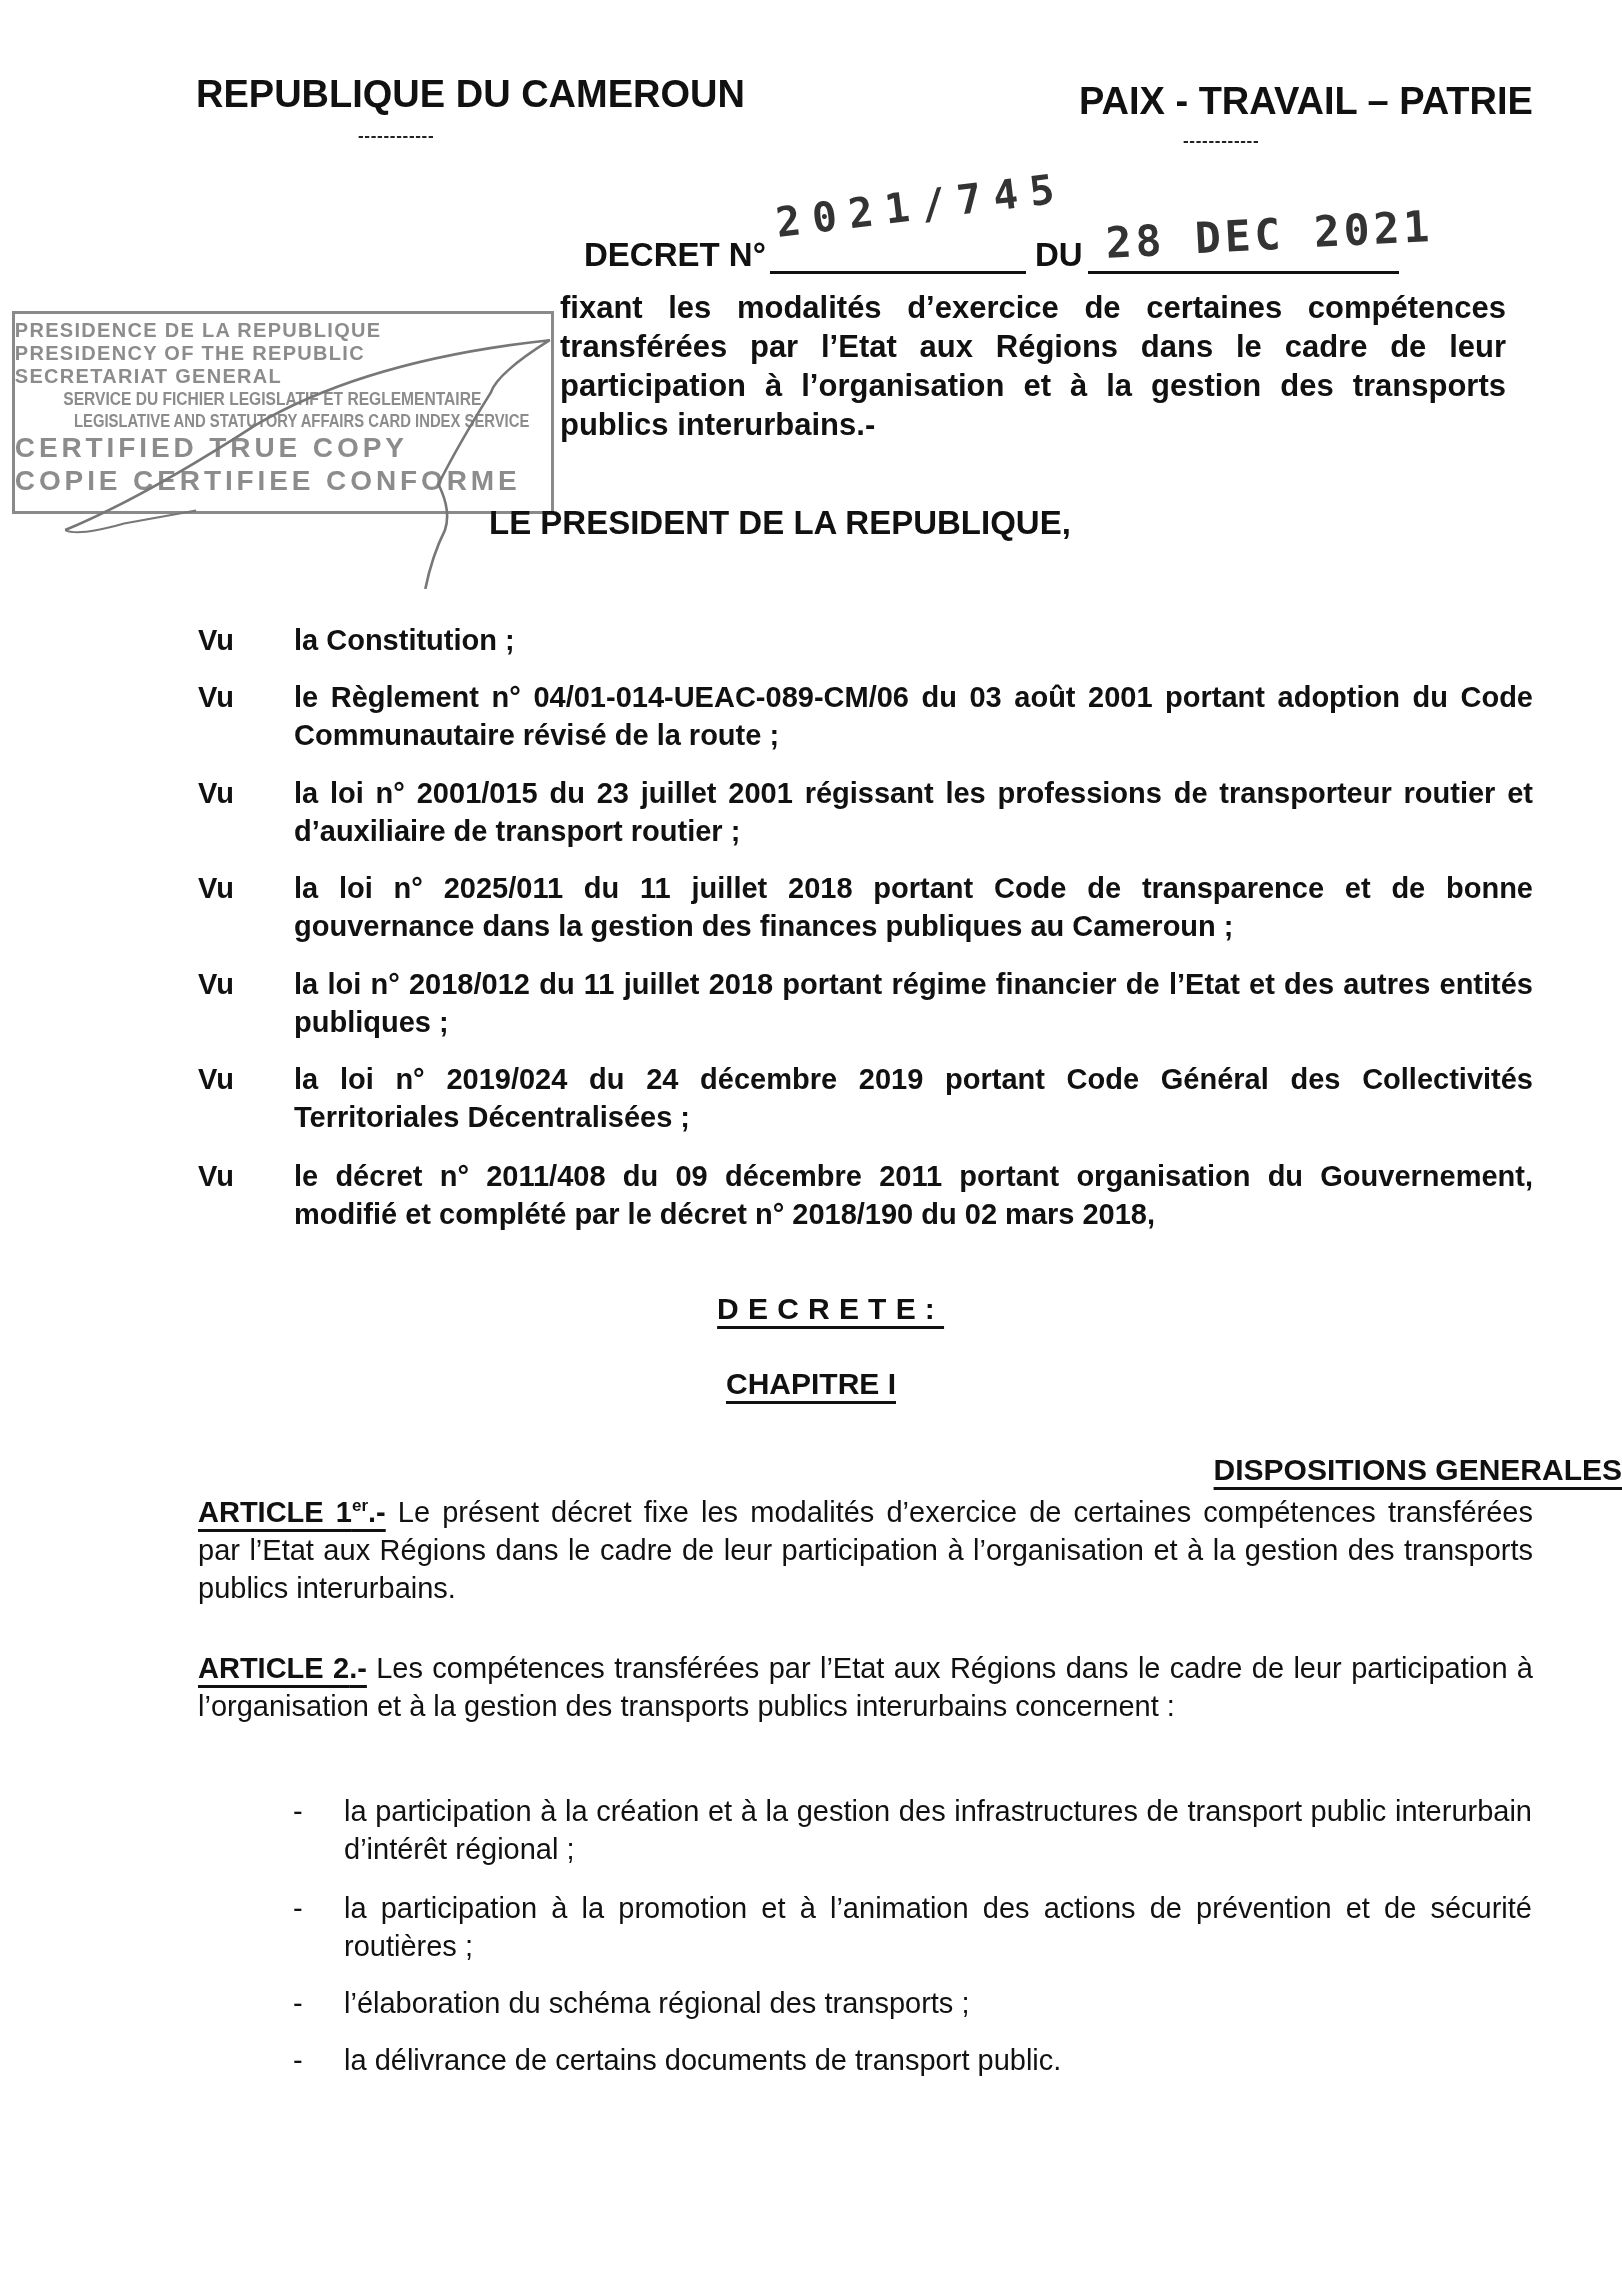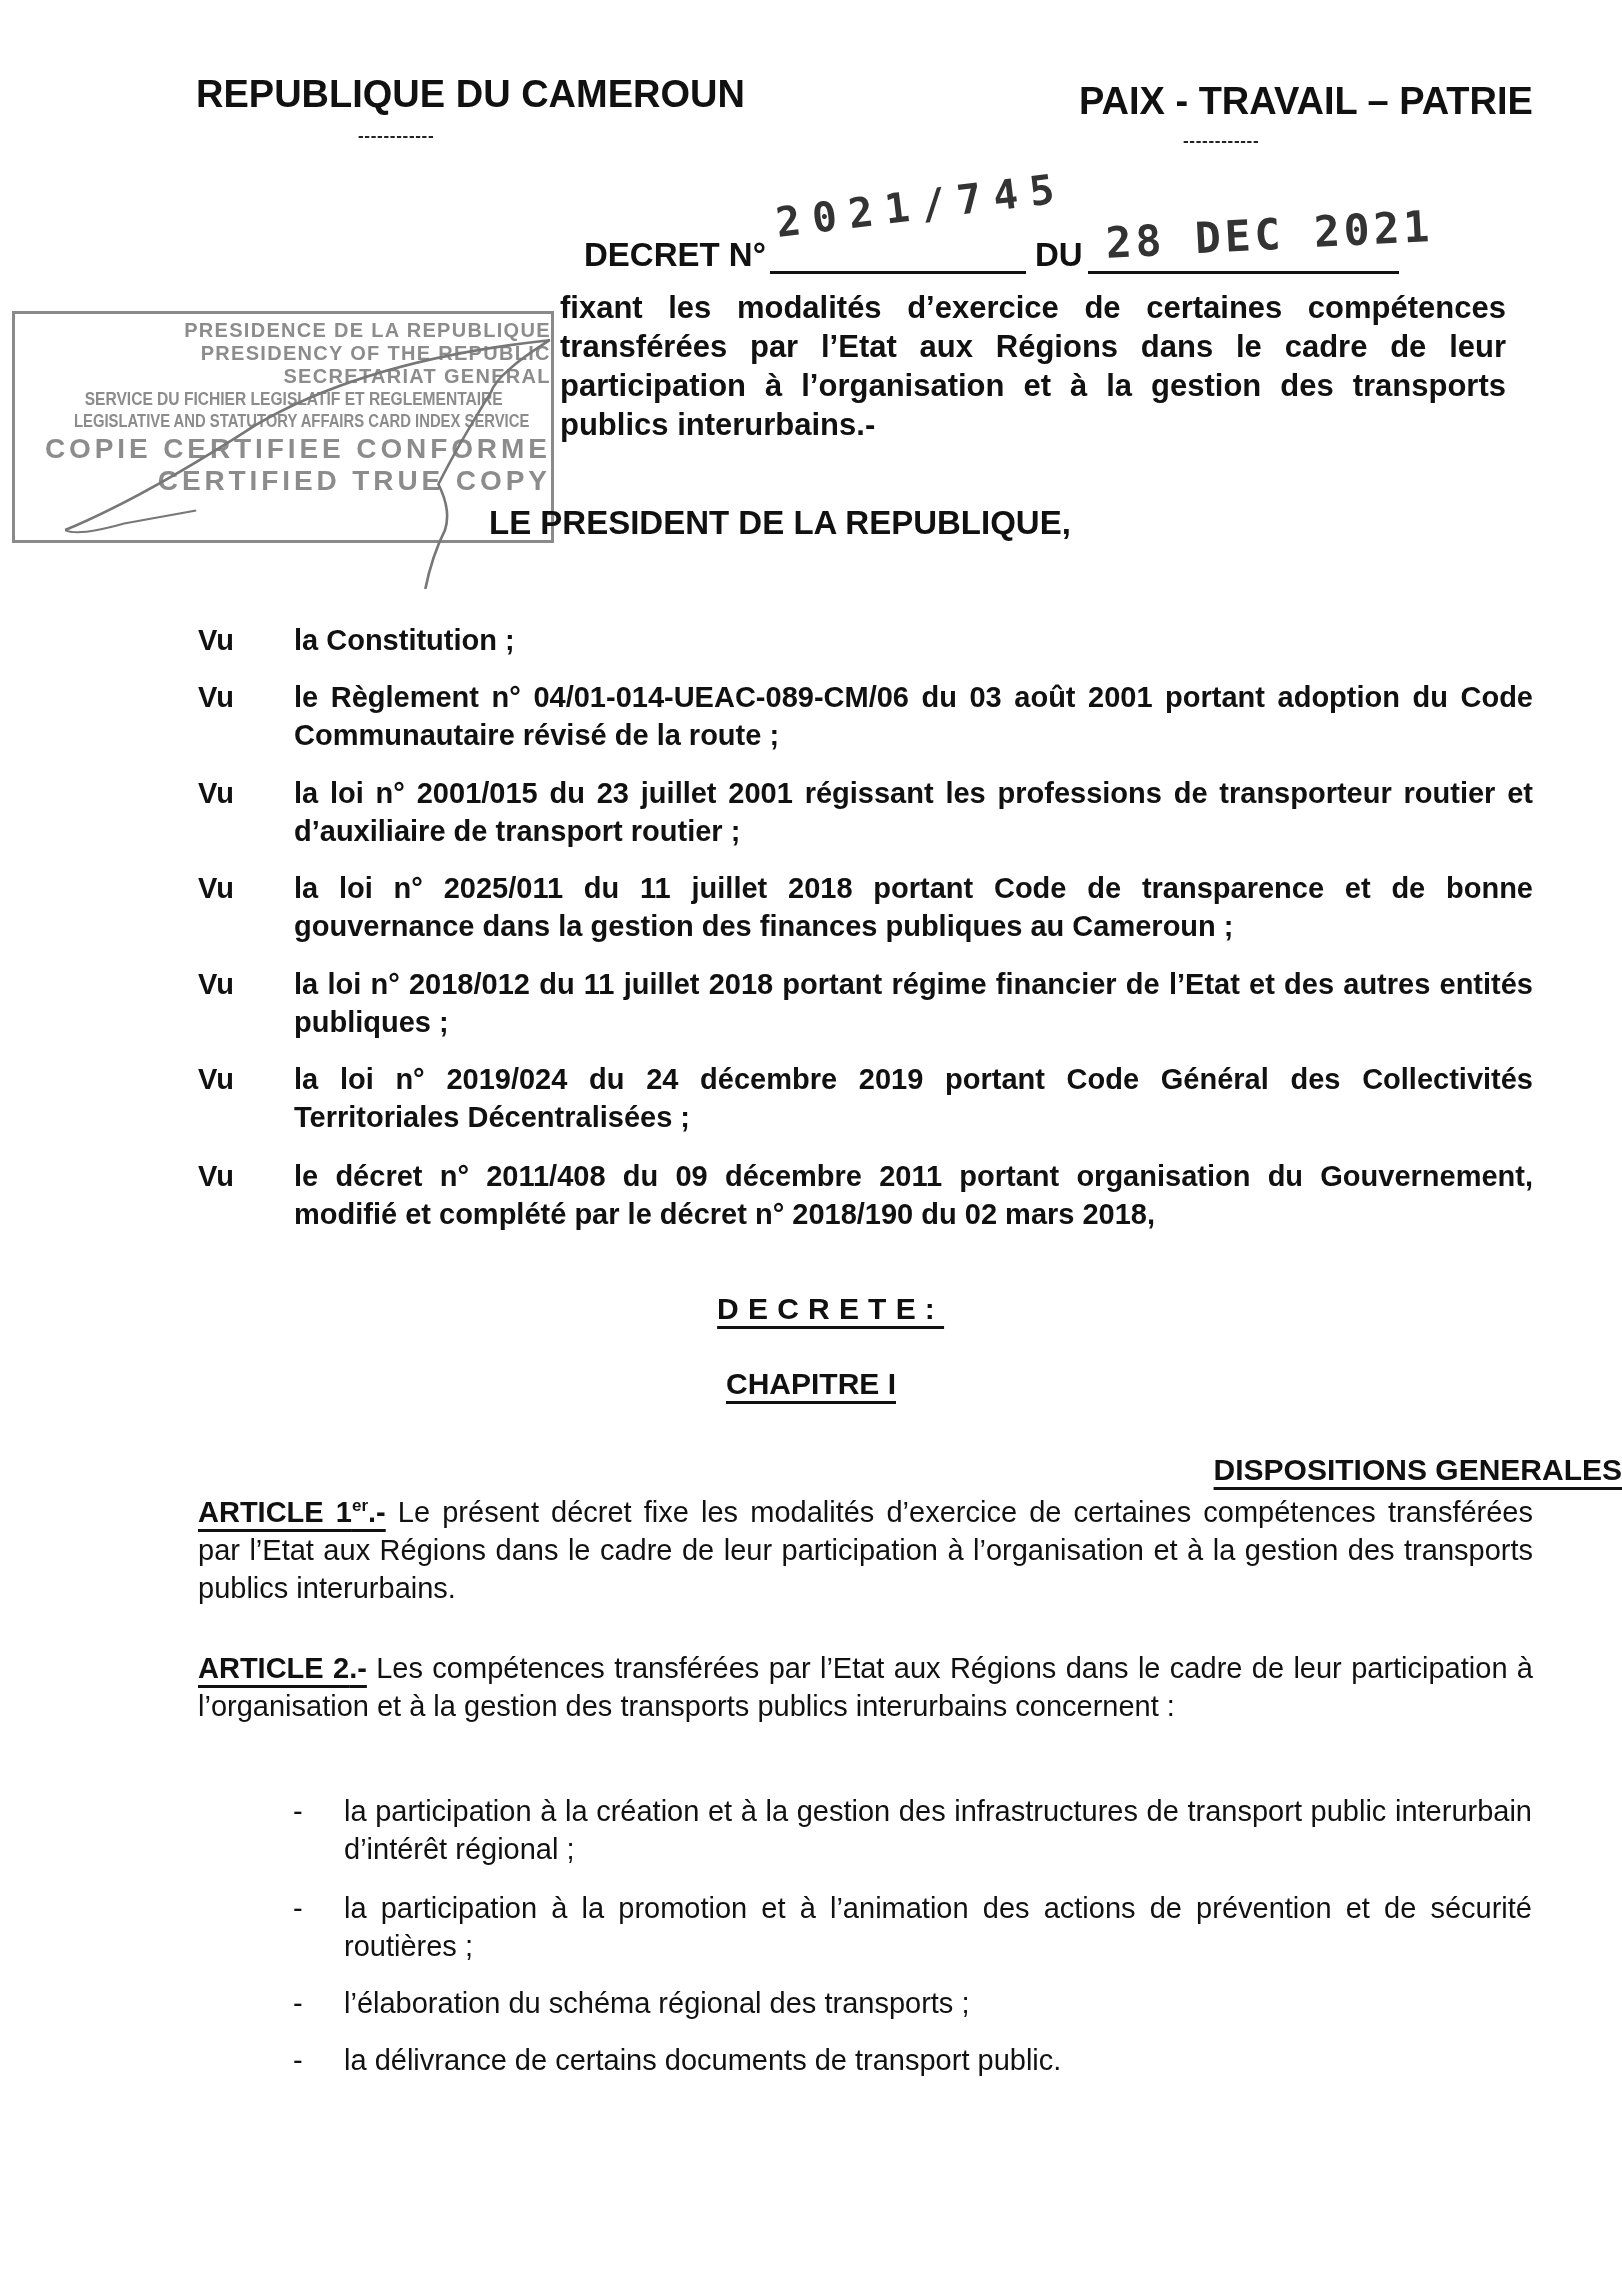--- a/index.html
+++ b/index.html
@@ -27,23 +27,23 @@
   #num-stamp { left: 9.2px; top: -39px; transform: rotate(-7deg); transform-origin: left bottom; }
   #date-stamp { left: 19.6px; top: -19.6px; transform: rotate(-3deg); font-size: 43px; letter-spacing: 3.9px; transform-origin: left bottom;}
 
   #title-block {
     left: 560px; top: 288px; width: 946px;
     font-weight: bold; font-size: 31px; line-height: 39px; text-align: justify;
   }
 
   
   #stamp {
-    left: 11.8px; top: 311px; width: 542px; height: 232px;
+    left: 11.8px; top: 311px; width: 542px; height: 203px;
     border: 3.3px solid #8a8a8a; box-sizing: border-box; color:#8c8c8c;
-    text-align:right; font-weight: bold;
+    text-align:left; font-weight: bold;
   }
   #stamp .l { display:block; white-space: nowrap; }
   #stamp .s1 { font-size: 20px; margin-top: 5.2px; letter-spacing: 1.3px; }
   #stamp .s2 { font-size: 20px; letter-spacing: 1.3px; }
   #stamp .s3 { font-size: 20px; letter-spacing: 1.3px; }
   #stamp .s4 { font-size: 19px; transform: scaleX(0.82); }
   #stamp .s5 { font-size: 19px; transform: scaleX(0.78); }
   #stamp .s6 { font-size: 28px; letter-spacing: 3.9px; margin-top: 1.3px; }
   #stamp .s7 { font-size: 28px; letter-spacing: 3.9px; }
   #signature { left: 39px; top: 314px; width: 550px; height: 275px; pointer-events:none; }
@@ -84,22 +84,22 @@
 </div>
 
 <div id="title-block" class="abs">fixant les modalités d’exercice de certaines compétences transférées par l’Etat aux Régions dans le cadre de leur participation à l’organisation et à la gestion des transports publics interurbains.-</div>
 
 <div id="stamp" class="abs">
   <span class="l s1">PRESIDENCE DE LA REPUBLIQUE</span>
   <span class="l s2">PRESIDENCY OF THE REPUBLIC</span>
   <span class="l s3">SECRETARIAT GENERAL</span>
   <span class="l s4">SERVICE DU FICHIER LEGISLATIF ET REGLEMENTAIRE</span>
   <span class="l s5">LEGISLATIVE AND STATUTORY AFFAIRS CARD INDEX SERVICE</span>
+  <span class="l s7">CERTIFIED TRUE COPY</span>
   <span class="l s6">COPIE CERTIFIEE CONFORME</span>
-  <span class="l s7">CERTIFIED TRUE COPY</span>
 </div>
 <svg id="signature" class="abs" viewBox="0 0 840 420">
   <path d="M 40 330 Q 160 280 330 170 Q 500 70 780 40 Q 700 90 690 120 Q 640 200 610 260 Q 630 300 620 330 Q 600 370 590 420" fill="none" stroke="#777" stroke-width="4"></path>
   <path d="M 40 330 Q 60 340 130 320 L 240 300" fill="none" stroke="#777" stroke-width="3"></path>
 </svg>
 
 <div id="president" class="abs">LE PRESIDENT DE LA REPUBLIQUE,</div>
 
 <div class="vu-row" style="top: 621px;">
   <span class="vu-label">Vu</span>

